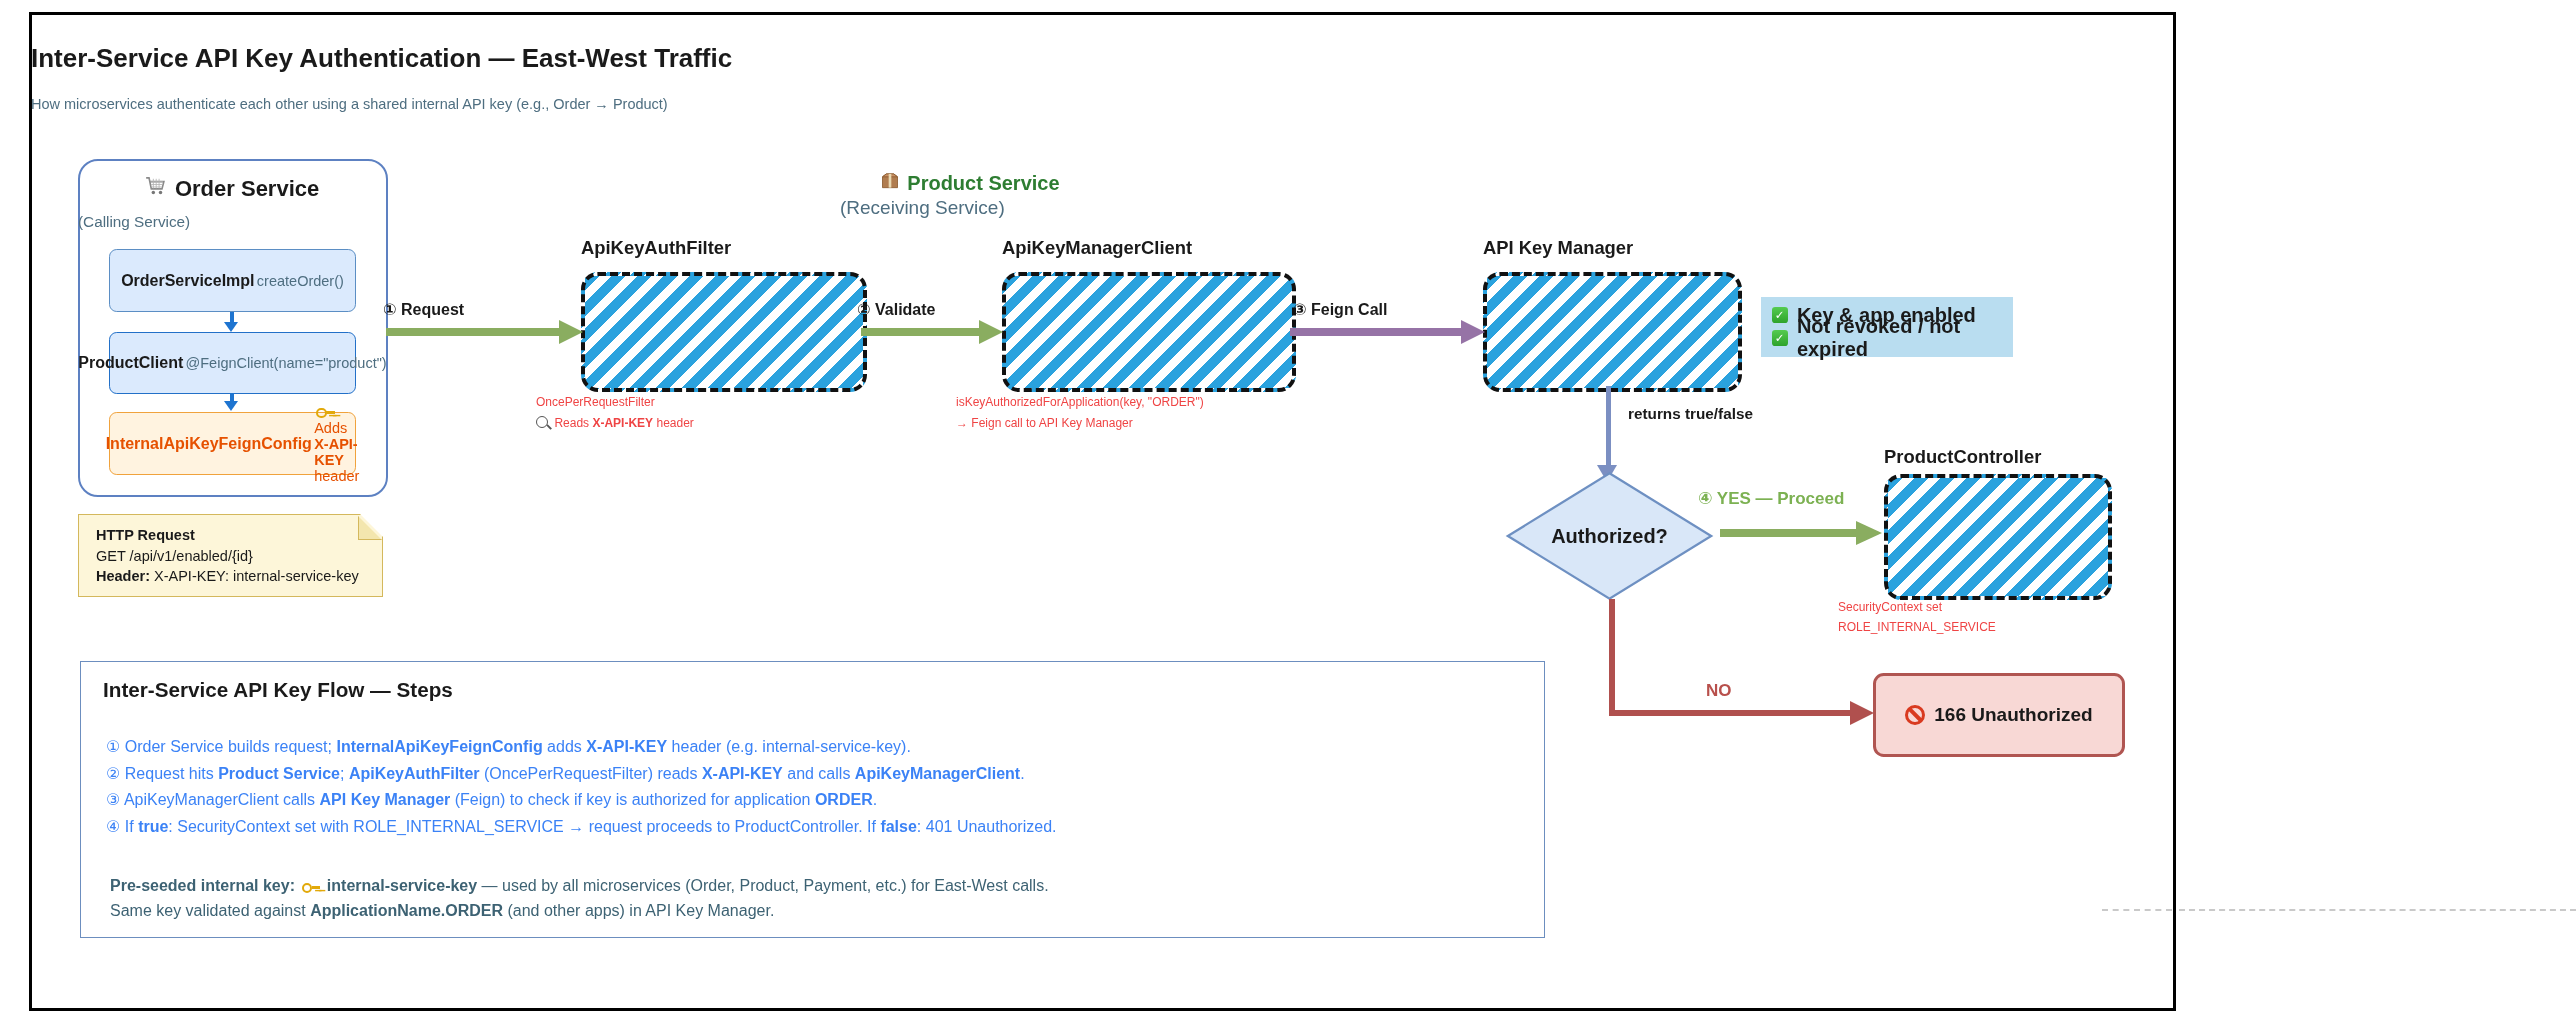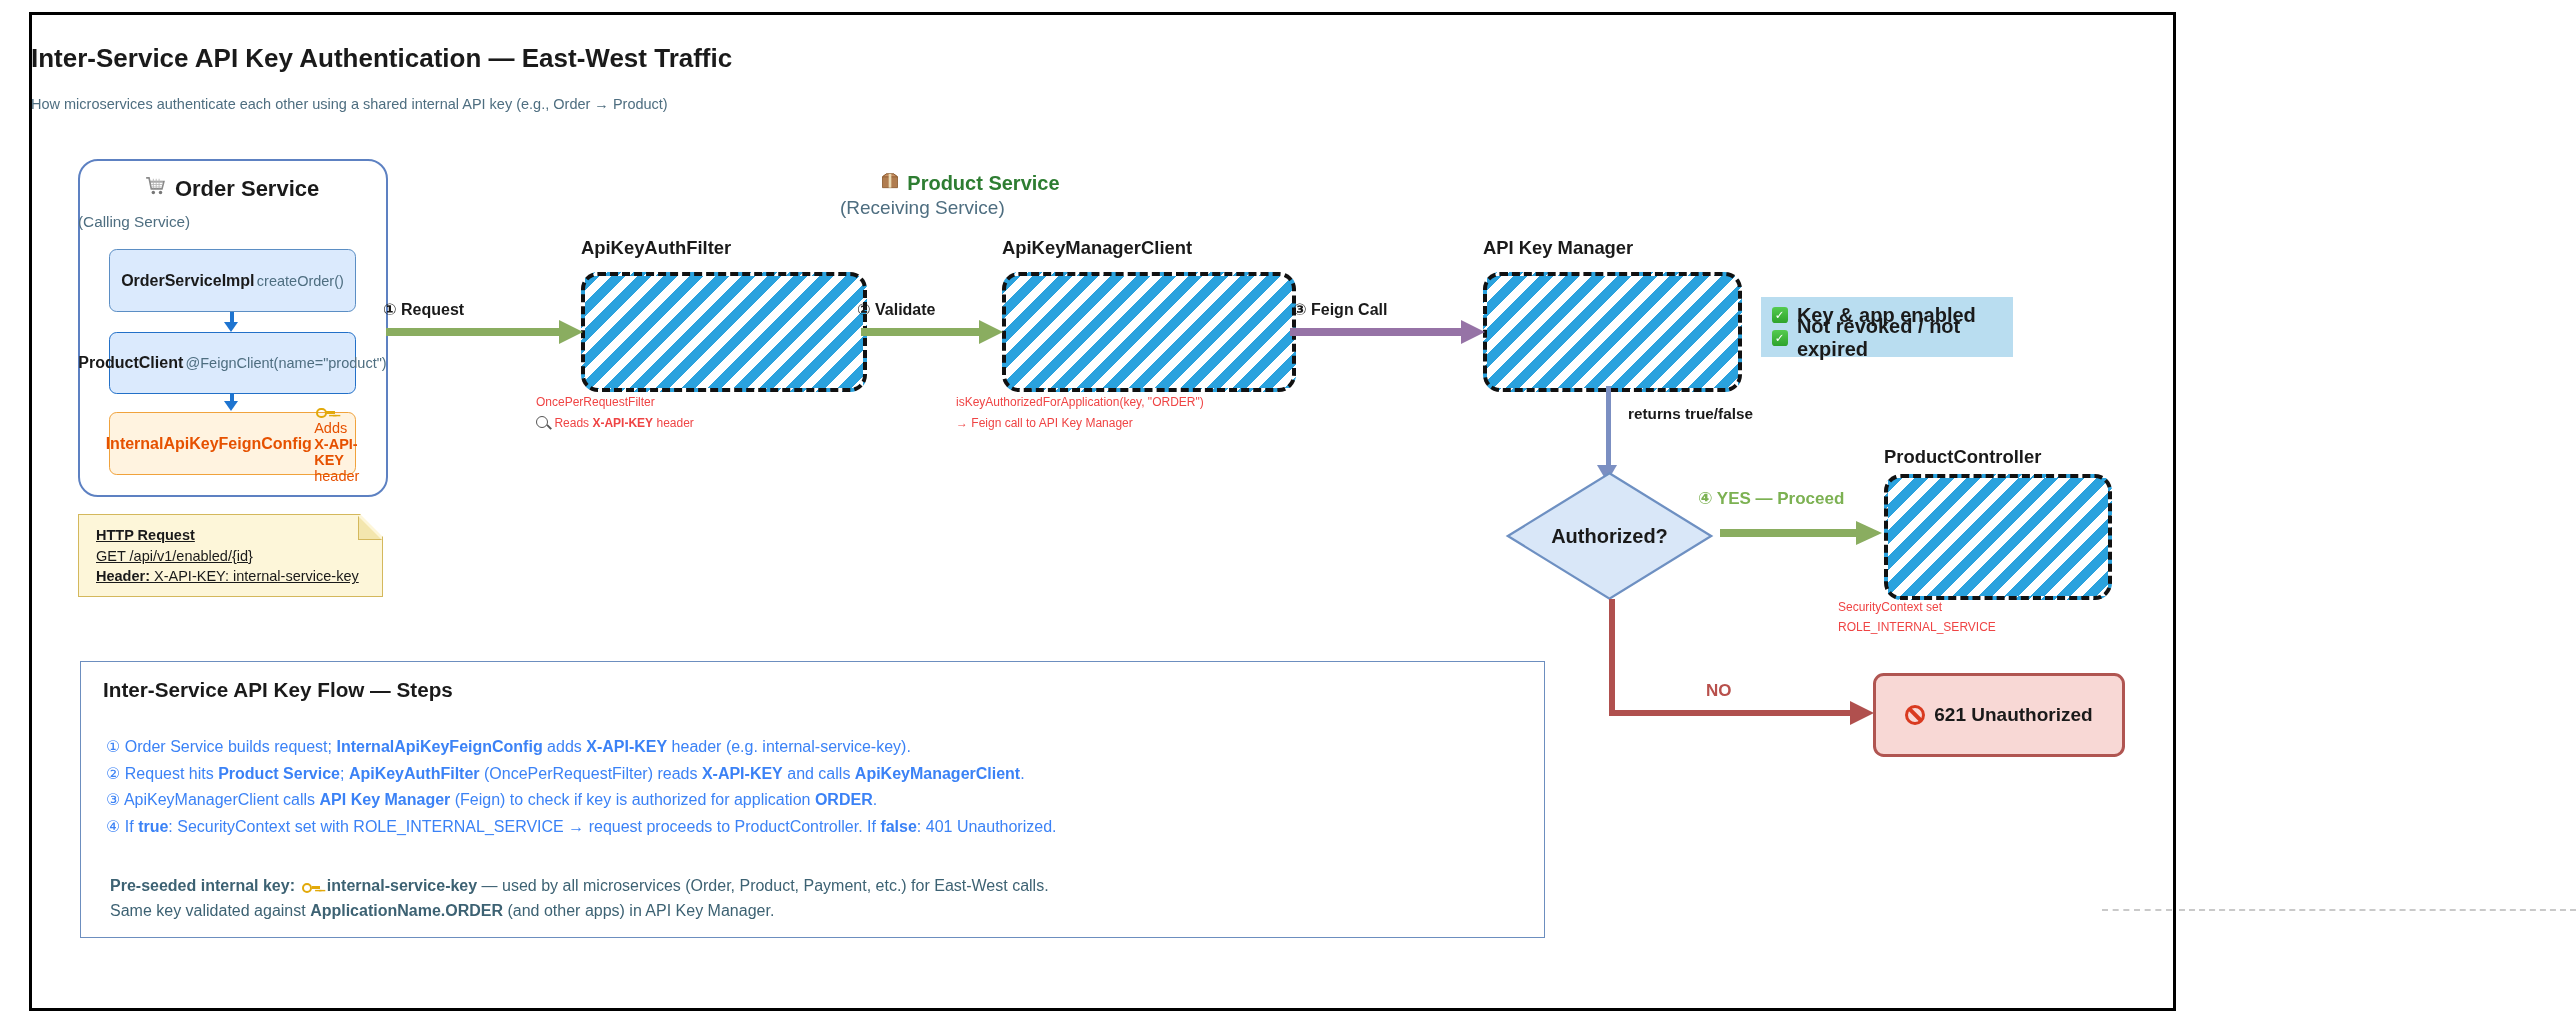--- a/index.html
+++ b/index.html
@@ -31,21 +31,21 @@
   .comp3 .comp-name,.comp3 .comp-detail{color:#e65100;}
   .varrow{width:3.8px;background:#1e74d0;left:230px;}
   .varrow::after{content:'';position:absolute;left:-6.1px;bottom:-9.2px;border-left:7.7px solid transparent;border-right:7.7px solid transparent;border-top:10.7px solid #1e74d0;}
   .va1{top:312px;height:10.7px;}
   .va2{top:393px;height:9.2px;}
 
   
   .note{left:78px;top:514px;width:303px;height:81px;background:#fdf6d9;border:1.5px solid #d4b85c;
         clip-path:polygon(0 0,calc(100% - 23px) 0,100% 23px,100% 100%,0 100%);}
   .note-fold{left:358px;top:516px;width:23px;height:23px;background:#f3e6ae;border-left:1.5px solid #d4b85c;border-bottom:1.5px solid #d4b85c;clip-path:polygon(0 0,0 100%,100% 100%);}
-  .note-text{padding:10px 12px 0 17px;font-size:14.5px;line-height:20.7px;text-decoration:underline;}
+  .note-text{padding:10px 12px 0 17px;font-size:14.5px;line-height:20.7px;}
 
   
   .prod-title{left:840px;top:171px;width:260px;font-size:20px;font-weight:bold;color:#2e7d32;display:flex;align-items:center;justify-content:center;gap:6.9px;}
   .prod-subtitle{left:840px;top:197px;width:260px;font-size:19px;color:#4e6e80;}
 
   
   .hatch{top:272px;height:112px;border:4.6px dashed #111;border-radius:17px;
          background:repeating-linear-gradient(135deg,#2aa2de 0 10px,#ffffff 10px 18.4px);}
   .hx-a{left:581px;width:278px;}
   .hx-b{left:1002px;width:286px;}
@@ -228,21 +228,21 @@
   <div>ROLE_INTERNAL_SERVICE</div>
 </div>
 
 <div class="abs no-vline red"></div>
 <div class="abs no-hline red"></div>
 <div class="abs ah-right ah-red" style="left:1850px;top:701px;"></div>
 <div class="abs no-label">NO</div>
 
 <div class="abs err-box">
   <span class="ic ic-deny"></span>
-  <span>621 Unauthorized</span>
+  <span>166 Unauthorized</span>
 </div>
 
 <div class="abs steps-panel"></div>
 <div class="abs steps-title">Inter-Service API Key Flow — Steps</div>
 <div class="abs steps-list">
   <div>① Order Service builds request; <b>InternalApiKeyFeignConfig</b> adds <b>X-API-KEY</b> header (e.g. internal-service-key).</div>
   <div>② Request hits <b>Product Service</b>; <b>ApiKeyAuthFilter</b> (OncePerRequestFilter) reads <b>X-API-KEY</b> and calls <b>ApiKeyManagerClient</b>.</div>
   <div>③ ApiKeyManagerClient calls <b>API Key Manager</b> (Feign) to check if key is authorized for application <b>ORDER</b>.</div>
   <div>④ If <b>true</b>: SecurityContext set with ROLE_INTERNAL_SERVICE → request proceeds to ProductController. If <b>false</b>: 401 Unauthorized.</div>
 </div>

